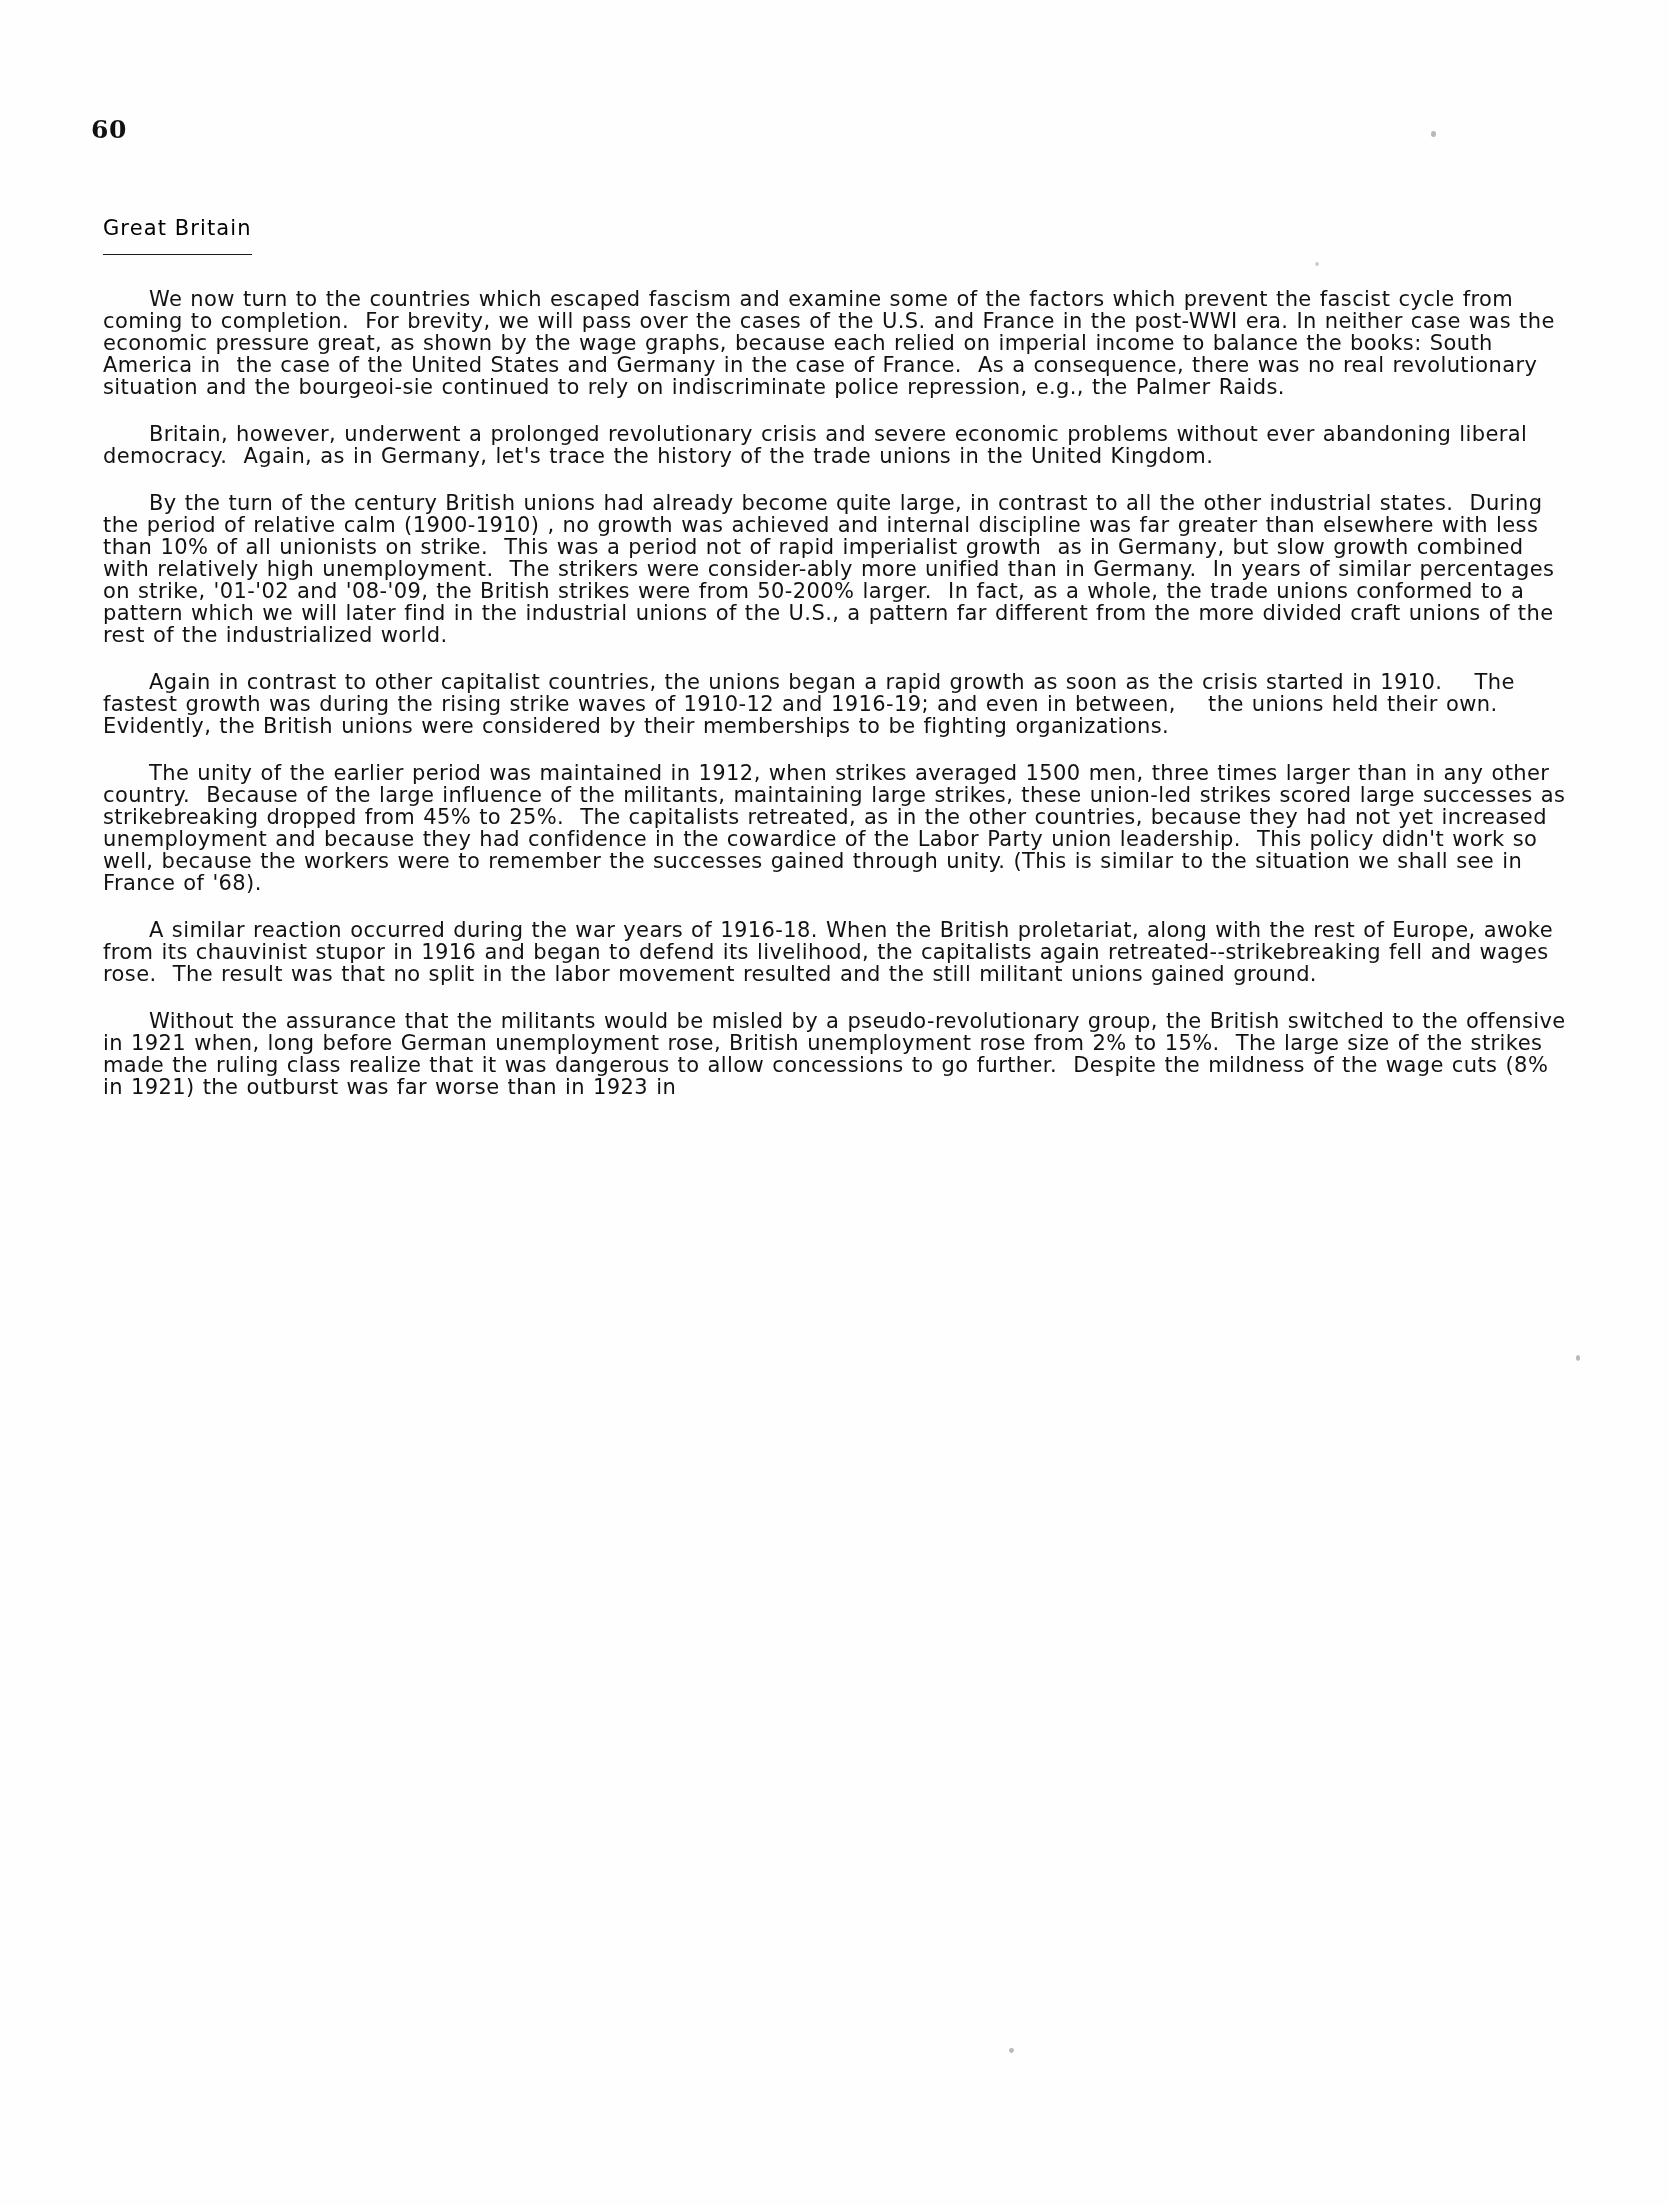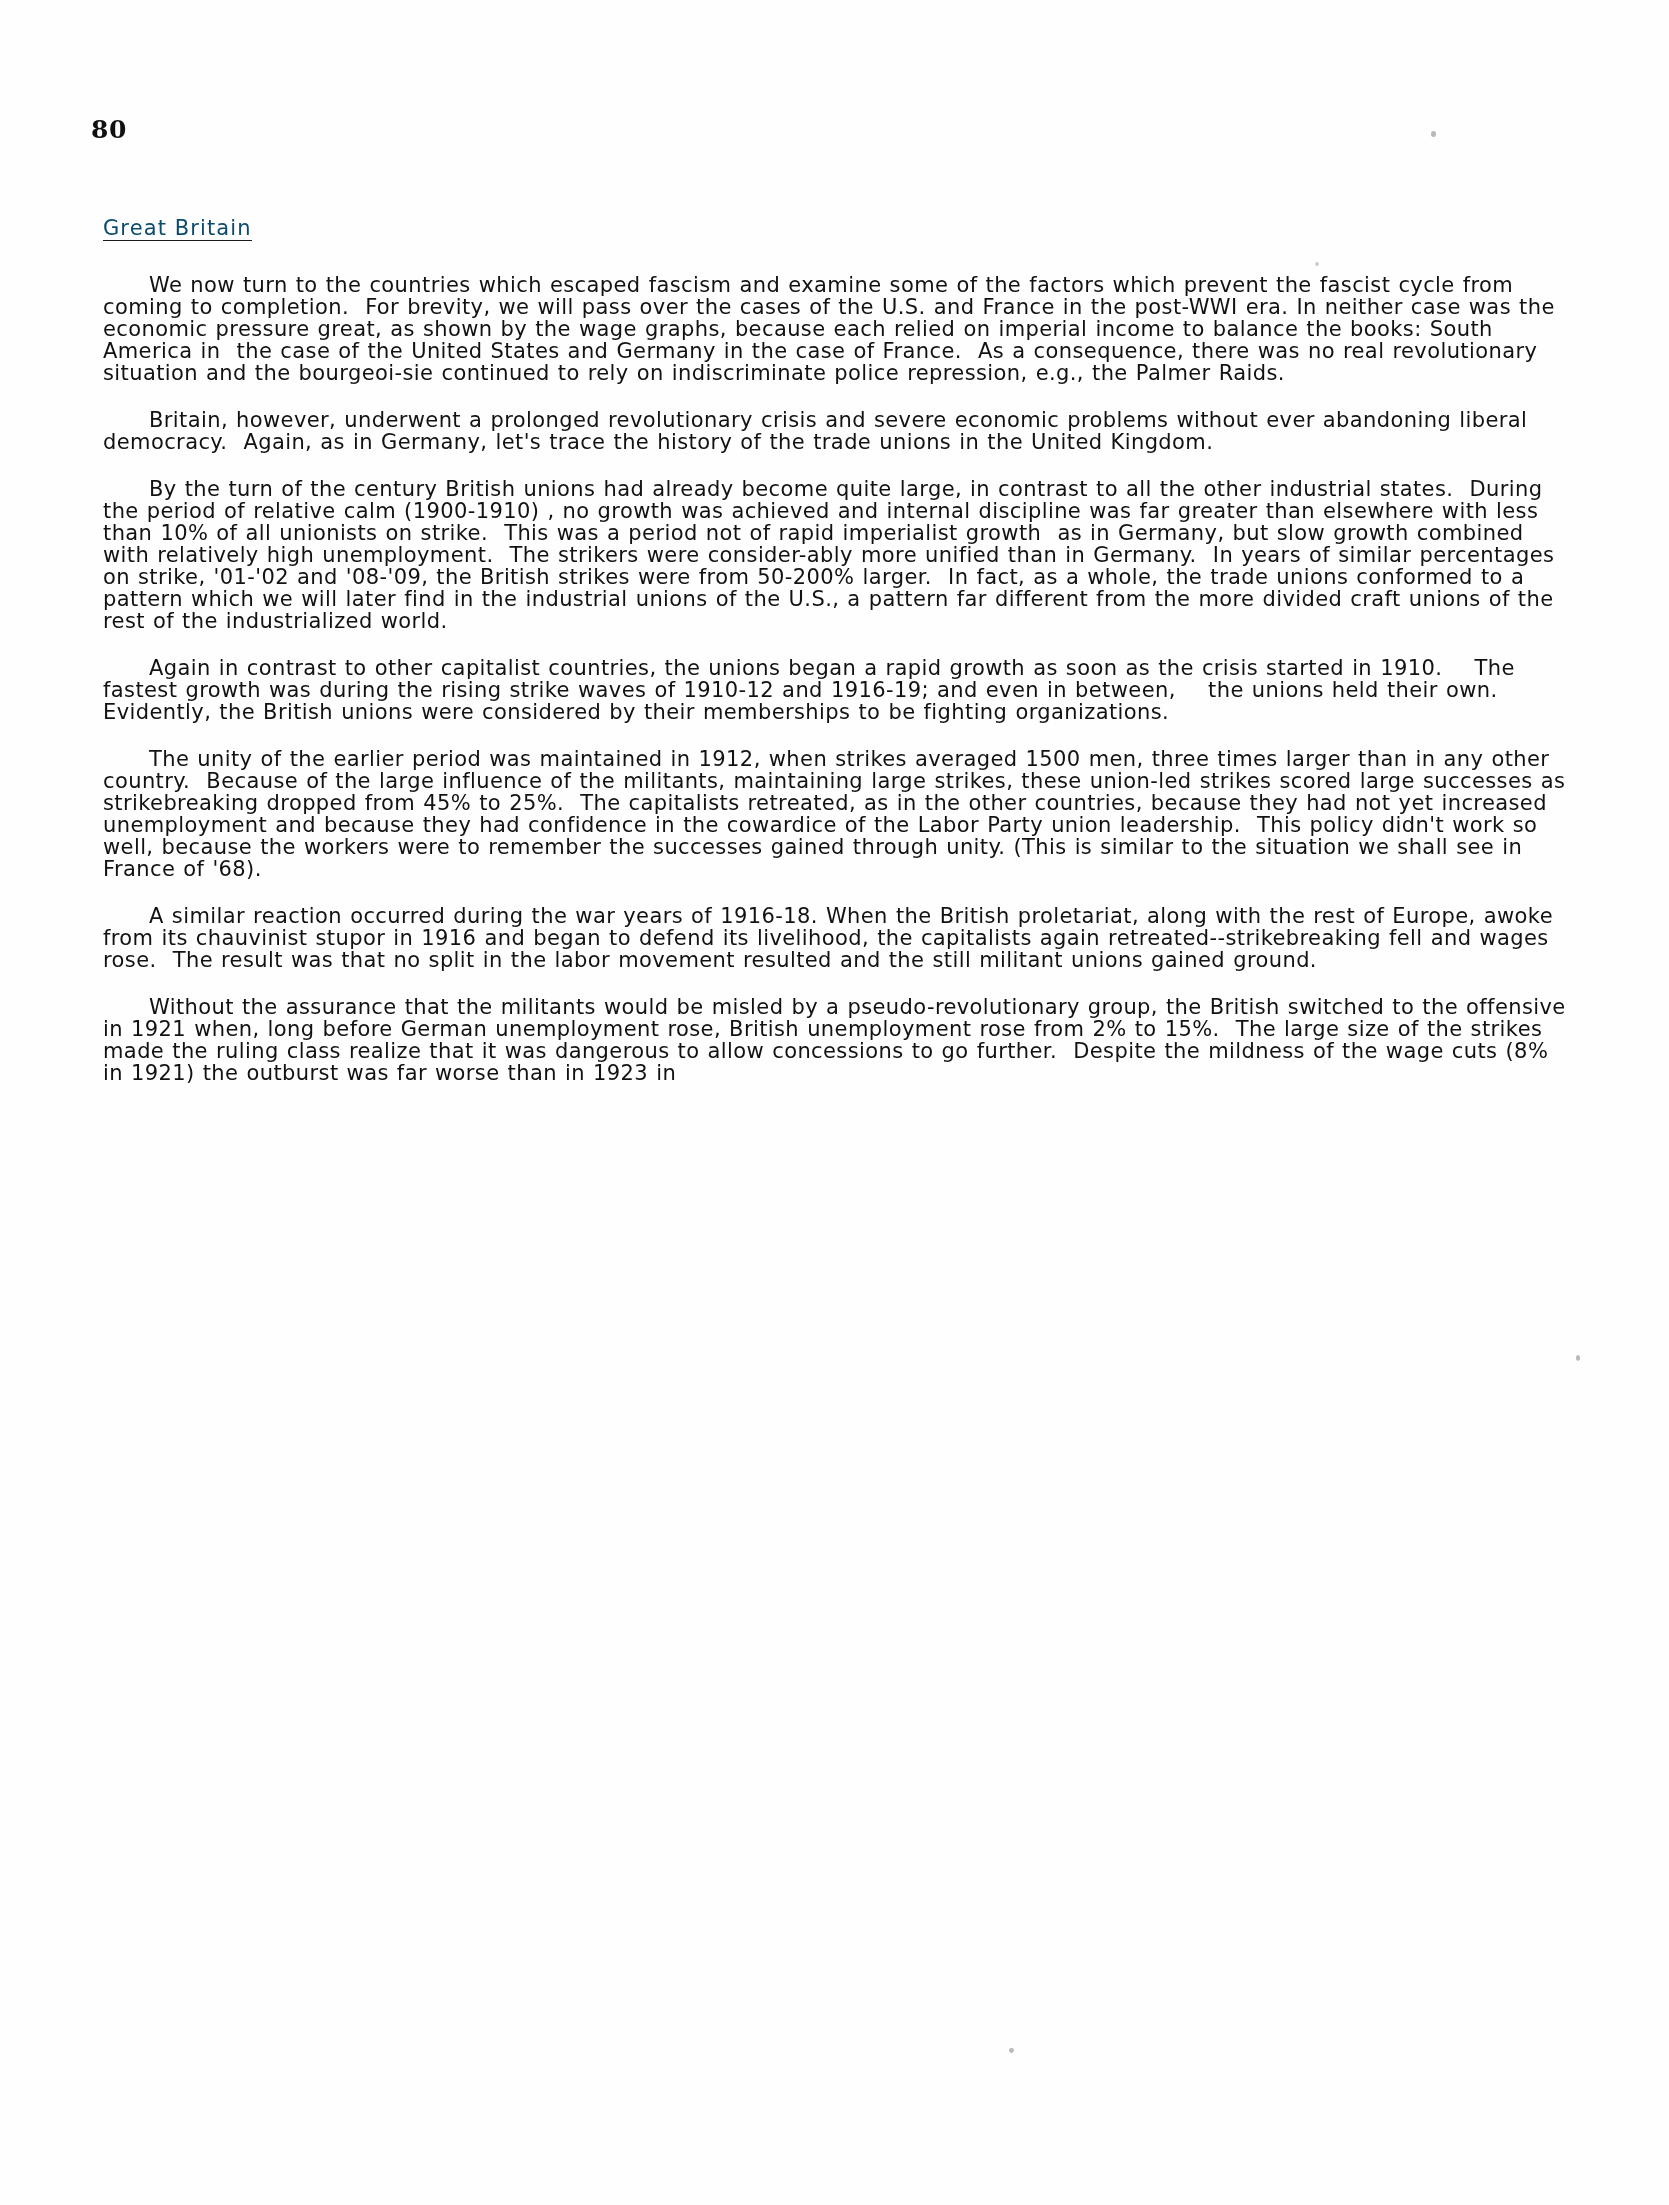--- a/index.html
+++ b/index.html
@@ -34,24 +34,24 @@
   .content {
     position: absolute;
     left: 103px;
     top: 216px;
     width: 1465px;
   }
   .section-heading {
     font-family: "DejaVu Sans", sans-serif;
     font-size: 21px;
     letter-spacing: 1.1px;
-    color: #0c4a6e;
+    color: #000000;
     display: inline-block;
     border-bottom: 1.4px solid #1a1a1a;
-    padding-bottom: 0;
+    padding-bottom: 14px;
     margin-bottom: 33px;
   }
   p.para {
     font-family: "DejaVu Sans", sans-serif;
     font-size: 21px;
     line-height: 22px;
     letter-spacing: 0.4px;
     color: #121212;
     margin: 0 0 25px 0;
     text-indent: 46px;
@@ -68,21 +68,21 @@
   .speck-1 { left: 1431px; top: 131px; width: 4.9px; height: 6.3px; }
   .speck-2 { left: 1576px; top: 1355px; width: 4.2px; height: 5.6px; }
   .speck-3 { left: 1009px; top: 2048px; width: 4.9px; height: 4.9px; }
   .speck-4 { left: 1315px; top: 262px; width: 3.5px; height: 4.2px; background:#cfcfcf; }
 </style>
 </head>
 <body>
 
 <div class="page">
 
-  <div class="page-number">80</div>
+  <div class="page-number">60</div>
 
   <div class="speck speck-1"></div>
   <div class="speck speck-2"></div>
   <div class="speck speck-3"></div>
   <div class="speck speck-4"></div>
 
   <div class="content">
 
     <div class="section-heading">Great Britain</div>
 

